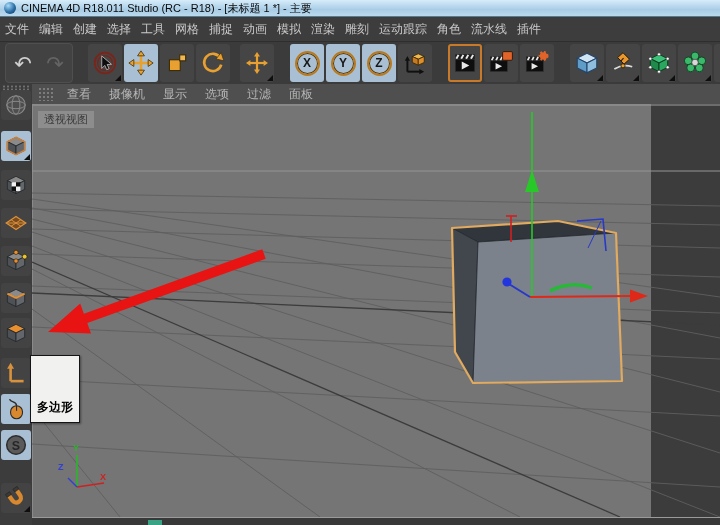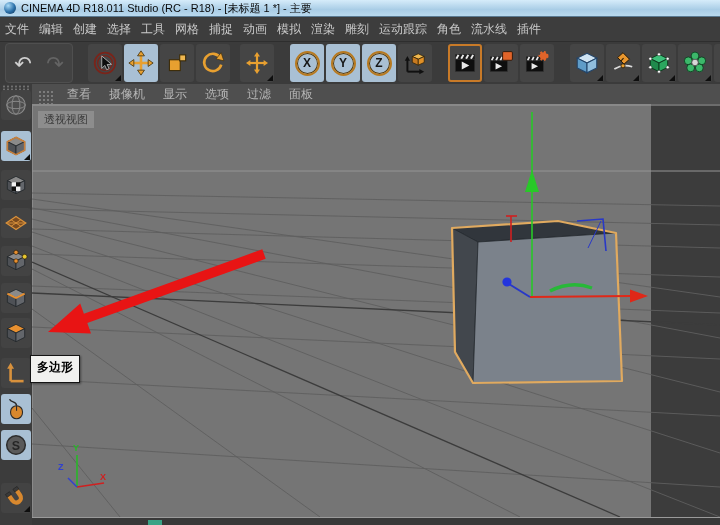--- a/index.html
+++ b/index.html
@@ -46,39 +46,39 @@
   .hgrip{position:absolute;left:2px;top:1px;width:28px;height:6px;
     background-image:radial-gradient(circle,#707070 1px,transparent 1.2px);background-size:4px 3px;}
   .sbtn{position:absolute;left:1px;width:30px;height:30px;border-radius:3px;background:#434343;
     display:flex;align-items:center;justify-content:center;}
   .sbtn.active{background:#a9c0d4;}
   .sbtn .corner{position:absolute;right:1px;bottom:1px;width:0;height:0;
     border-left:6px solid transparent;border-bottom:6px solid #0e0e0e;}
 
   
   .vmenubar{position:absolute;left:32px;top:84px;width:688px;height:20px;background:#4f4f4f;
-    border-bottom:1px solid #3a3a3a;display:flex;align-items:flex-end;
+    border-bottom:1px solid #3a3a3a;display:flex;align-items:center;
     font-size:12px;color:#b6b6b6;}
   .vmenubar .grip{width:16px;height:14px;margin:0 4px 0 6px;
     background-image:radial-gradient(circle,#7c7c7c 1px,transparent 1.2px);background-size:4px 4px;}
   .vmenubar .mi{padding:0 9px;line-height:20px;}
   .viewport{position:absolute;left:32px;top:104px;width:619px;height:413px;background:#757575;}
   .vlabel{position:absolute;left:6px;top:7px;background:#8d8d8d;color:#3b3b3b;
     font-size:11px;padding:1px 6px;z-index:5;}
   .viewport svg{position:absolute;left:0;top:0;}
 
   
   .bstrip{position:absolute;left:32px;top:517px;width:688px;height:8px;background:#383838;
     border-top:1px solid #9a9a9a;}
   .bmarker{position:absolute;left:116px;top:2px;width:14px;height:5px;background:#3aa386;}
 
   
   .tooltip{position:absolute;left:30px;top:355px;z-index:60;background:#f1f1ef;
     border:1px solid #141414;padding:3px 6px 4px 6px;white-space:nowrap;box-shadow:1px 1px 2px rgba(0,0,0,.4);}
-  .tooltip .tt-title{font-size:12px;font-weight:bold;color:#000;margin-bottom:2px;}
+  .tooltip .tt-title{font-size:12px;font-weight:bold;color:#000;margin-bottom:2px;margin-top:40px;}
   .tooltip .tt-desc{font-size:11px;color:#0d0d0d;}
 </style>
 </head>
 <body>
 
 <div id="app">
 
   <div class="titlebar">
     <span class="app-ico"></span>
     <span>CINEMA 4D R18.011 Studio (RC - R18) - [未标题 1 *] - 主要</span>

